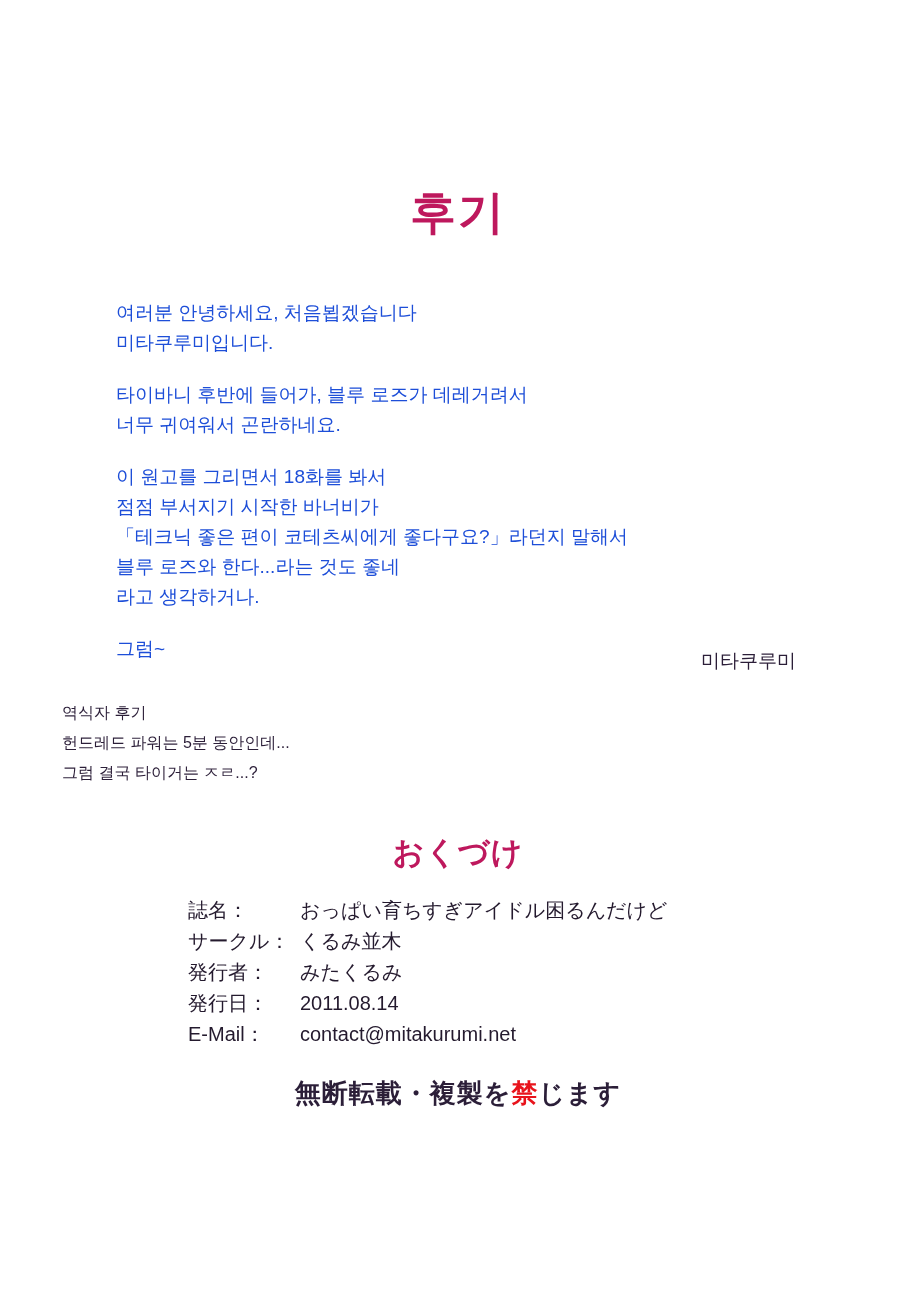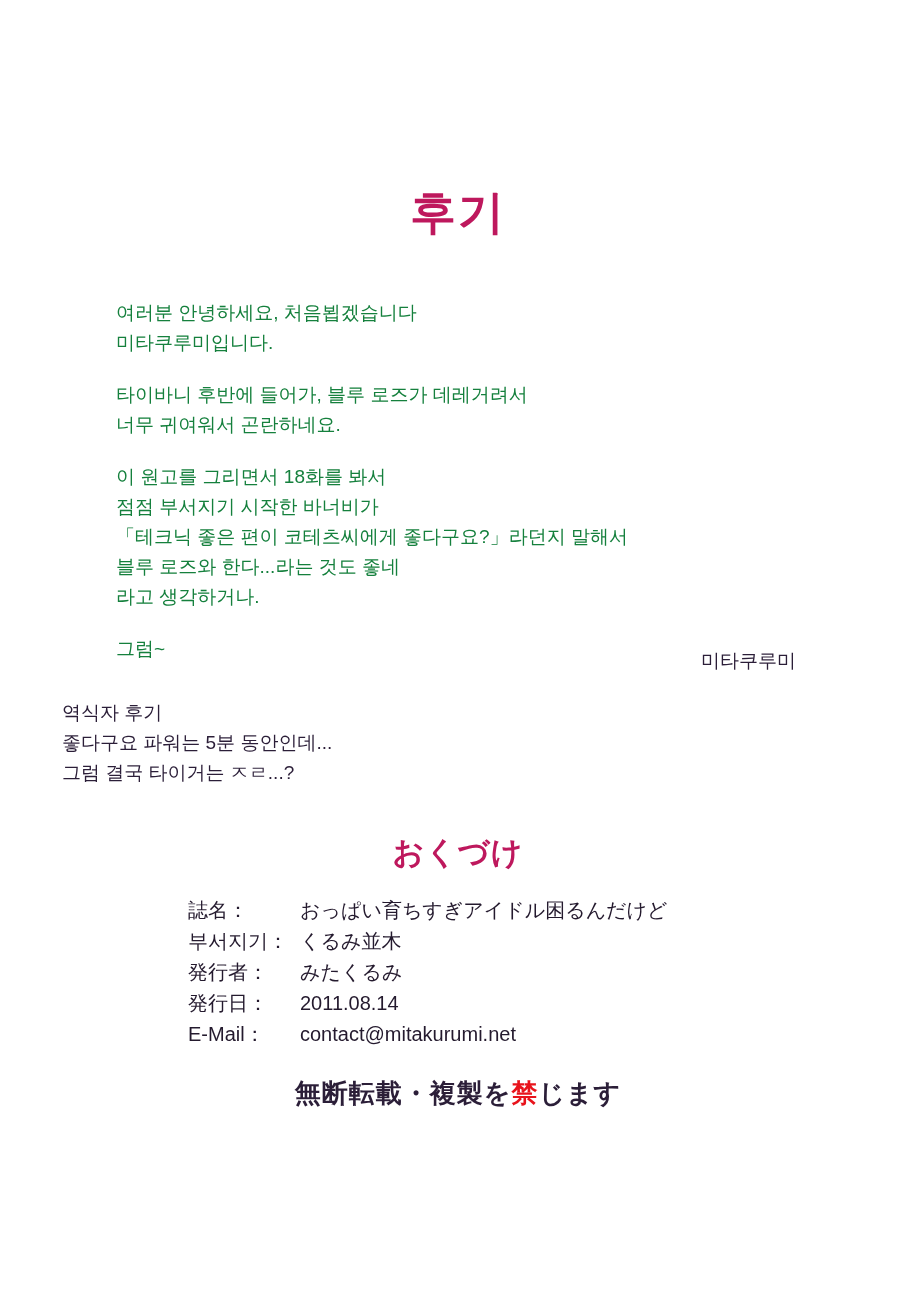--- a/index.html
+++ b/index.html
@@ -35,21 +35,21 @@
     letter-spacing: 2px;
   }
 
   .afterword-body {
     position: absolute;
     top: 298px;
     left: 116px;
     width: 720px;
     font-size: 19px;
     line-height: 30px;
-    color: #15803d;
+    color: #1d4ed8;
   }
   .afterword-body p {
     margin: 0 0 22px 0;
   }
   .afterword-body p:last-child {
     margin-bottom: 12px;
   }
   .afterword-body .line {
     display: block;
   }
@@ -65,21 +65,21 @@
     font-size: 19px;
     color: #2b1e38;
   }
 
   
   .translator-note {
     position: absolute;
     top: 698px;
     left: 62px;
     width: 760px;
-    font-size: 19px;
+    font-size: 16px;
     line-height: 30px;
     color: #2b1e38;
   }
   .translator-note .line {
     display: block;
   }
 
   
   .colophon-title {
     position: absolute;
@@ -155,33 +155,33 @@
     </p>
     <p>
       <span class="line">그럼~</span>
     </p>
   </div>
 
   <div class="sign">미타쿠루미</div>
 
   <div class="translator-note">
     <span class="line">역식자 후기</span>
-    <span class="line">좋다구요 파워는 5분 동안인데...</span>
+    <span class="line">헌드레드 파워는 5분 동안인데...</span>
     <span class="line">그럼 결국 타이거는 ㅈㄹ...?</span>
   </div>
 
   <div class="colophon-title">おくづけ</div>
 
   <div class="colophon-table">
     <div class="colophon-row">
       <span class="colophon-label">誌名：</span>
       <span class="colophon-value">おっぱい育ちすぎアイドル困るんだけど</span>
     </div>
     <div class="colophon-row">
-      <span class="colophon-label">부서지기：</span>
+      <span class="colophon-label">サークル：</span>
       <span class="colophon-value">くるみ並木</span>
     </div>
     <div class="colophon-row">
       <span class="colophon-label">発行者：</span>
       <span class="colophon-value">みたくるみ</span>
     </div>
     <div class="colophon-row">
       <span class="colophon-label">発行日：</span>
       <span class="colophon-value">2011.08.14</span>
     </div>

